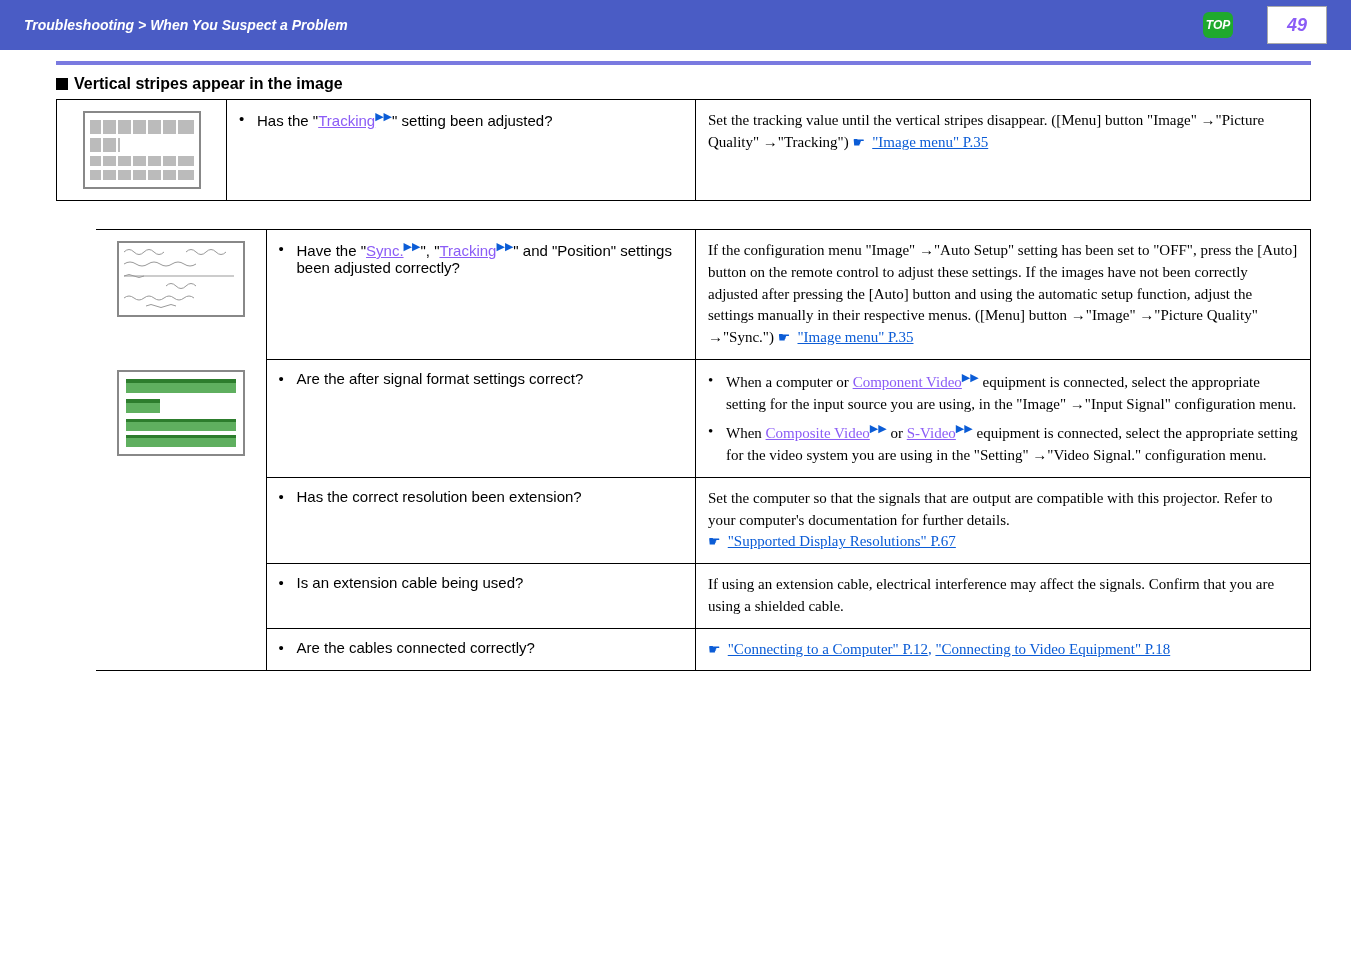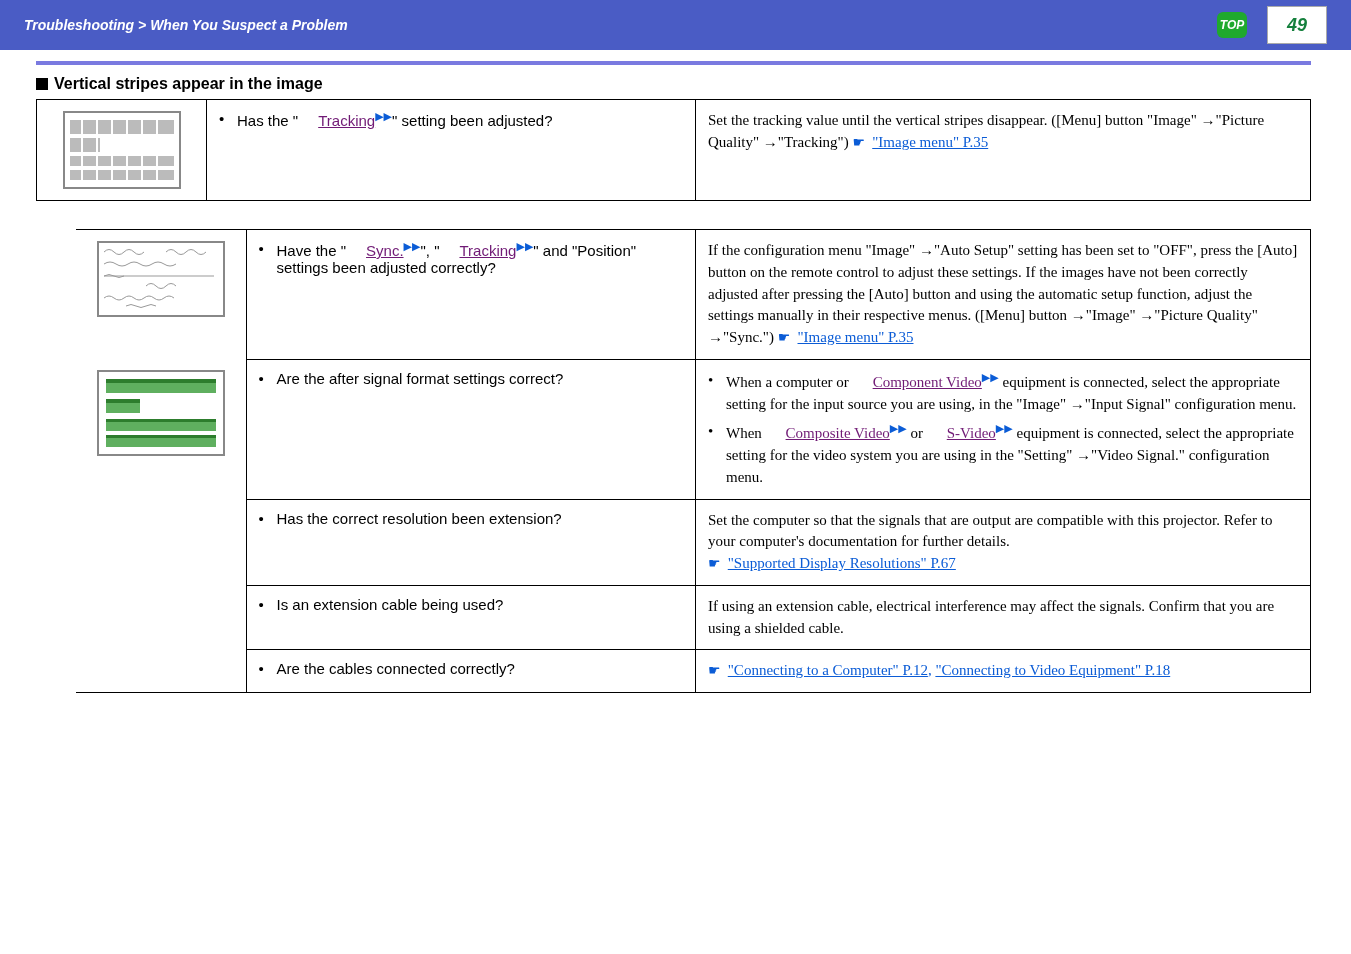--- a/index.html
+++ b/index.html
@@ -1,36 +1,36 @@
 <!DOCTYPE html>
 <html><head>
 <meta charset="utf-8">
 <style>
   * { box-sizing: border-box; margin: 0; padding: 0; }
   body { font-family: Arial, Helvetica, sans-serif; font-size: 14px; background: #fff; width: 1351px; }
   .header-bar { background: #4a5cc5; color: #fff; display: flex; align-items: center; padding: 6px 24px; font-style: italic; font-weight: bold; font-size: 14px; }
   .header-bar .title { flex: 1; }
   .top-icon { width: 30px; height: 26px; background: #1fa92d; border-radius: 6px; display: inline-flex; align-items: center; justify-content: center; color: #fff; font-weight: bold; font-size: 12px; margin-right: 12px; position: relative; }
   .top-icon::after { content: ""; position: absolute; right: -4px; top: 3px; width: 0; height: 0; border-top: 10px solid transparent; border-bottom: 10px solid transparent; border-left: 6px solid #1fa92d; display:none; }
-  .page-num { background: #fff; color: #15803d; border: 1px solid #aaa; width: 60px; height: 38px; display: inline-flex; align-items: center; justify-content: center; font-weight: bold; font-size: 18px; }
-  .header-right { display: flex; align-items: center; gap: 8px; }
-  .content { padding: 5px 40px 20px 36px; }
+  .page-num { background: #fff; color: #8b5cf6; border: 1px solid #aaa; width: 60px; height: 38px; display: inline-flex; align-items: center; justify-content: center; font-weight: bold; font-size: 18px; }
+  .header-right { display: flex; align-items: center; gap: 22px; }
+  .content { padding: 5px 40px 20px 56px; }
   .purple-bar { height: 4px; background: #7a7ae0; margin: 6px 0 10px 0; }
   .section-title { font-weight: bold; font-size: 16px; margin: 10px 0 6px 0; display: flex; align-items: center; gap: 6px; }
   .black-square { width: 12px; height: 12px; background: #000; display: inline-block; }
   table.qa { border-collapse: collapse; width: 100%; }
   table.qa td { border: 1px solid #000; padding: 10px 12px; vertical-align: top; font-size: 15px; }
   .icon-cell { width: 170px; text-align: center; }
   .icon-cell.noborder-bottom { border-bottom: none !important; }
   .icon-cell.noborder-top { border-top: none !important; }
   .desc-cell { width: 615px; }
   .bullet-row { display: flex; gap: 8px; }
   .bullet-row .bullet { min-width: 10px; }
   .nolink { color: #0b5cd6; }
-  .glossary { color: #701a75; text-decoration: underline; margin-left: 20px; }
+  .glossary { color: #8b5cf6; text-decoration: underline; }
   .glossary-arrow { color: #0b5cd6; font-size: 11px; vertical-align: super; }
   .pointer-icon { display: inline-block; width: 16px; height: 12px; position: relative; }
   .pointer-icon::before { content: "☛"; color: #0b5cd6; font-size: 14px; line-height: 12px; }
   .serif { font-family: "Times New Roman", Times, serif; font-size: 16px; line-height: 1.45; }
   .q-col { font-family: Arial, sans-serif; font-size: 15px; }
   .section2 table.qa td.icon-cell { border-left: none; }
   .section2 table.qa { margin-left: 40px; width: calc(100% - 40px); }
   svg.illus { display: block; margin: auto; }
 </style>
 </head>

